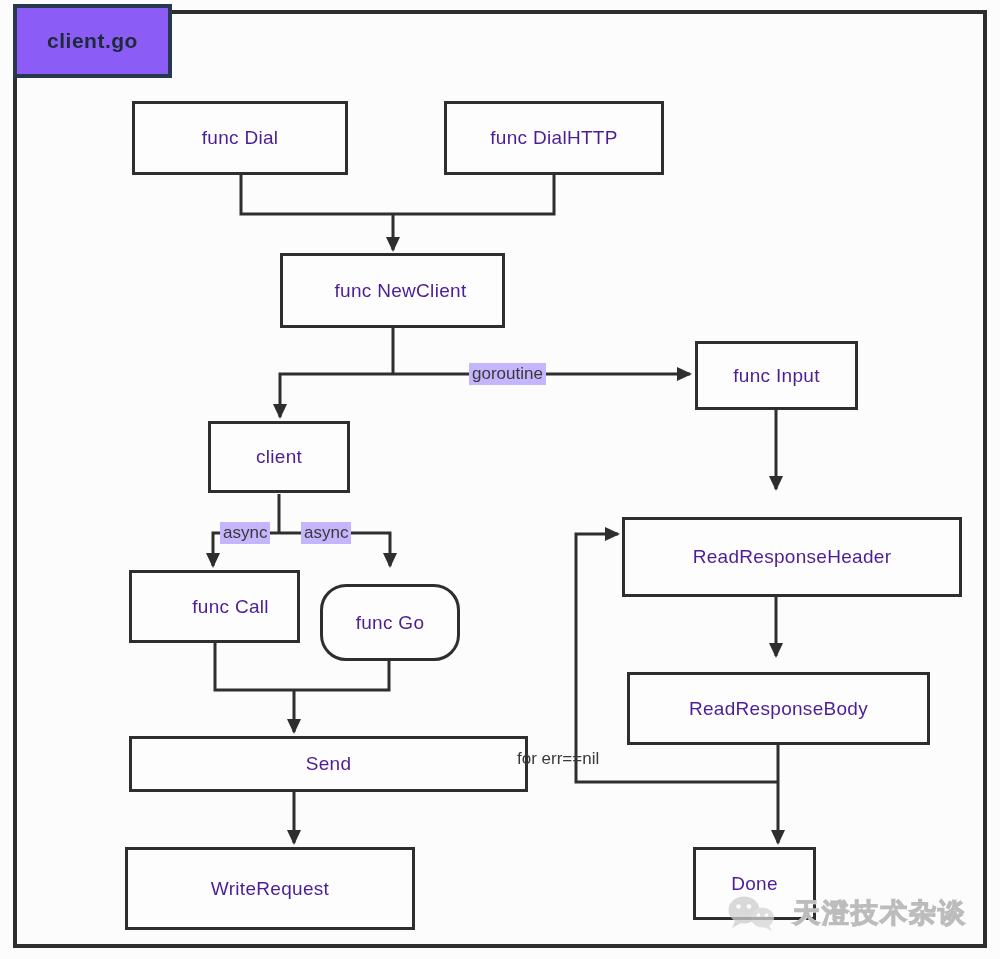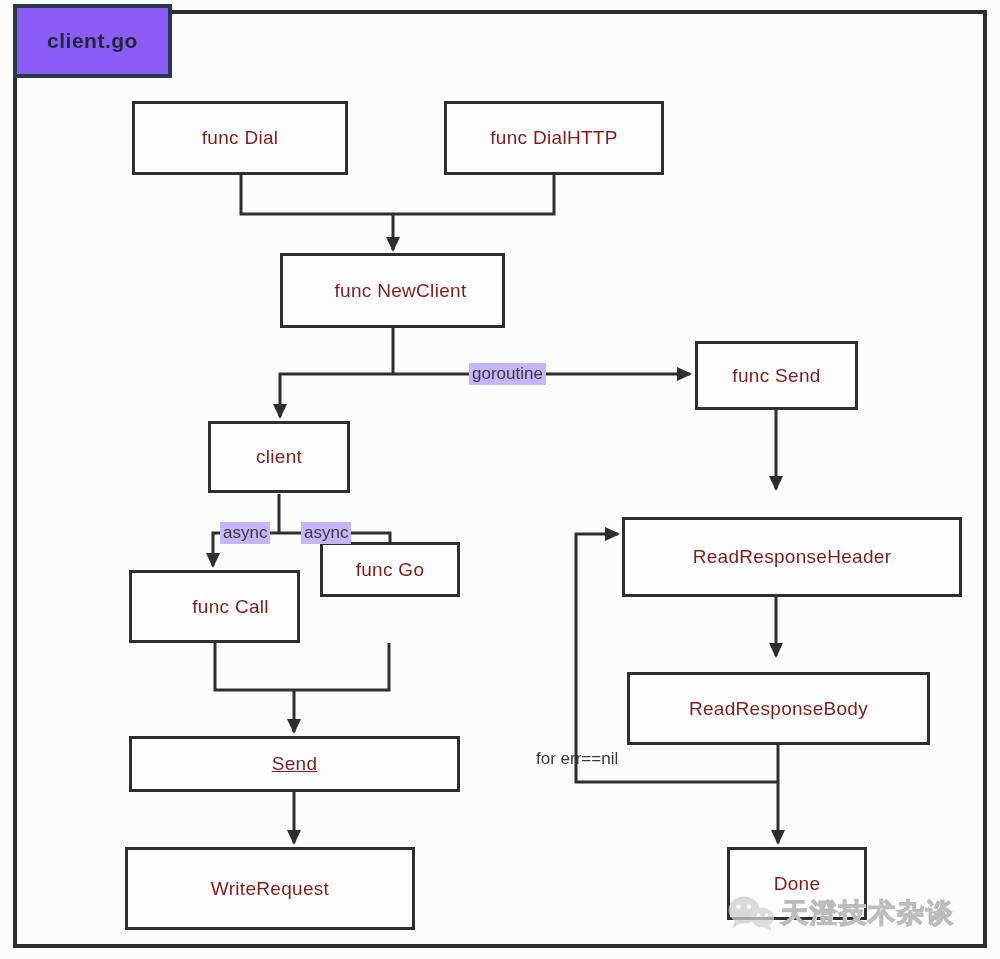--- a/index.html
+++ b/index.html
@@ -12,58 +12,58 @@
   }
   .frame{
     position:absolute;left:13px;top:10px;width:974px;height:938px;
     border:4px solid #2e2e2e;box-sizing:border-box;background:transparent;
   }
   svg.edges{position:absolute;left:0;top:0;width:1000px;height:959px;}
   .node{
     position:absolute;box-sizing:border-box;
     border:3px solid #2e2e2e;background:#fdfdfd;
     display:flex;align-items:center;justify-content:center;
-    font-size:19px;color:#7f1d1d;letter-spacing:0.3px;
+    font-size:19px;color:#4c1d95;letter-spacing:0.3px;
   }
   .title-node{
     position:absolute;left:13px;top:4px;width:159px;height:74px;
     box-sizing:border-box;border:4px solid #28394e;background:#8b5cf6;
     display:flex;align-items:center;justify-content:center;
     font-size:21px;font-weight:bold;color:#1e2a38;letter-spacing:0.5px;
     z-index:3;
   }
   .edge-label{
     position:absolute;font-size:17px;color:#3a3a3a;
     background:#c4b5fd;padding:0 3px;line-height:22px;z-index:2;
     white-space:nowrap;
   }
-  .edge-label.no-bg{background:transparent;margin-left:19px;}
+  .edge-label.no-bg{background:transparent;}
   .watermark{
     position:absolute;left:725px;top:888px;z-index:5;
-    display:flex;align-items:center;gap:4px;
+    display:flex;align-items:center;gap:16px;
   }
   .watermark-text{
     font-size:27px;font-weight:bold;letter-spacing:2px;
     color:#e3e3e3;-webkit-text-stroke:1.2px #bcbcbc;
     text-shadow:1px 1px 0 rgba(255,255,255,0.9);
     white-space:nowrap;
   }
   
   .n-dial{left:132px;top:101px;width:216px;height:74px;}
   .n-dialhttp{left:444px;top:101px;width:220px;height:74px;}
   .n-newclient{left:280px;top:253px;width:225px;height:75px;padding-left:16px;}
   .n-client{left:208px;top:421px;width:142px;height:72px;}
   .n-funccall{left:129px;top:570px;width:171px;height:73px;padding-left:32px;}
-  .n-funcgo{left:320px;top:542px;width:140px;height:55px;}
-  .n-send{left:129px;top:736px;width:331px;height:56px;text-decoration:underline;}
+  .n-funcgo{left:320px;top:584px;width:140px;height:77px;border-radius:26px;}
+  .n-send{left:129px;top:736px;width:399px;height:56px;}
   .n-writerequest{left:125px;top:847px;width:290px;height:83px;}
   .n-funcinput{left:695px;top:341px;width:163px;height:69px;}
   .n-rrheader{left:622px;top:517px;width:340px;height:80px;}
   .n-rrbody{left:627px;top:672px;width:303px;height:73px;text-align:right;}
-  .n-done{left:727px;top:847px;width:140px;height:73px;}
+  .n-done{left:693px;top:847px;width:123px;height:73px;}
   .l-goroutine{left:469px;top:363px;}
   .l-sync{left:220px;top:522px;}
   .l-async{left:301px;top:522px;}
   .l-loop{left:514px;top:748px;}
 </style>
 </head>
 <body>
 
 <div class="stage">
 
@@ -97,21 +97,21 @@
   <div class="title-node">client.go</div>
 
   <div class="node n-dial">func Dial</div>
   <div class="node n-dialhttp">func DialHTTP</div>
   <div class="node n-newclient">func NewClient</div>
   <div class="node n-client">client</div>
   <div class="node n-funccall">func Call</div>
   <div class="node n-funcgo">func Go</div>
   <div class="node n-send">Send</div>
   <div class="node n-writerequest">WriteRequest</div>
-  <div class="node n-funcinput">func Send</div>
+  <div class="node n-funcinput">func Input</div>
   <div class="node n-rrheader">ReadResponseHeader</div>
   <div class="node n-rrbody">ReadResponseBody</div>
   <div class="node n-done">Done</div>
 
   <span class="edge-label l-goroutine">goroutine</span>
   <span class="edge-label l-sync">async</span>
   <span class="edge-label l-async">async</span>
   <span class="edge-label no-bg l-loop">for err==nil</span>
 
   <div class="watermark">

